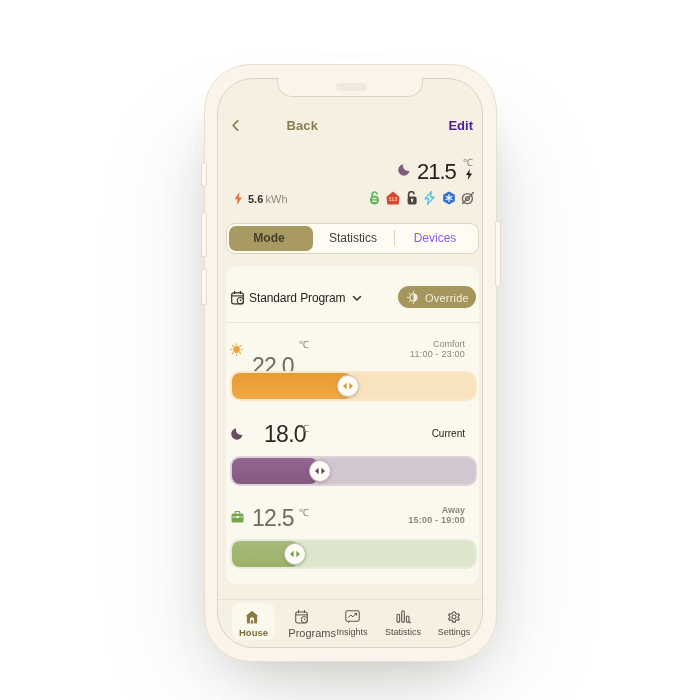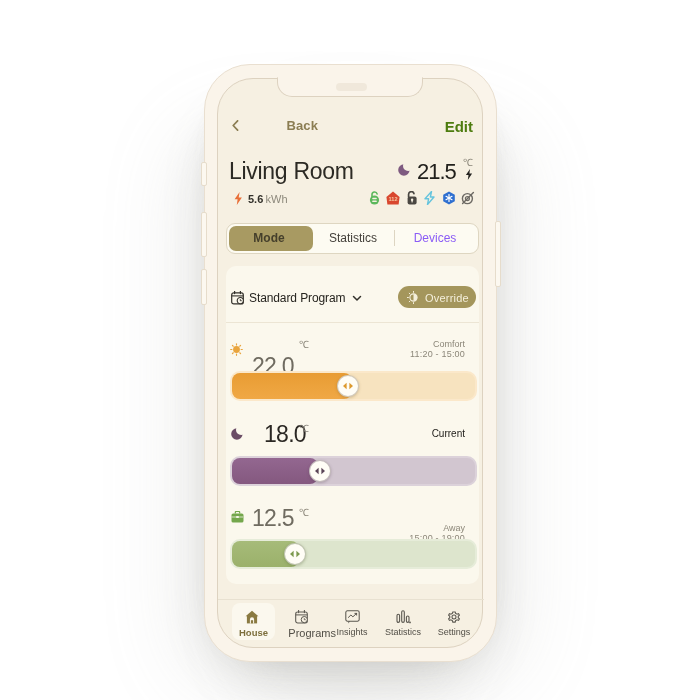--- a/index.html
+++ b/index.html
@@ -25,23 +25,22 @@
 
   <div class="abs" style="left:59px;top:-2px;width:146px;height:20px;background:#faf4ea;border:1px solid #ddd2c0;border-top:1px solid #faf4ea;border-radius:0 0 15px 15px;box-sizing:border-box;"></div>
 
   <div class="abs" style="left:118px;top:4px;width:31px;height:7.5px;border-radius:4px;background:#f0e8db;"></div>
 
   <svg class="abs" style="left:14px;top:40.5px;" width="7" height="11" viewBox="0 0 7 11">
       <path d="M5.6 0.8 L1.2 5.5 L5.6 10.2" fill="none" stroke="#8b7d52" stroke-width="1.7" stroke-linecap="round" stroke-linejoin="round"></path>
     </svg>
   <div class="abs" style="left:24.5px;top:39px;font-size:13px;font-weight:600;color:#8b7d52;letter-spacing:0.1px;margin-left:44px;">Back</div>
 
-  <div class="abs" style="right:9px;top:39px;font-size:15px;font-weight:600;color:#4d7c0f;">Edit</div>
-
-  <div class="abs" style="left:11px;top:78.5px;font-size:23px;font-weight:400;color:#2c2a24;letter-spacing:-0.3px;">Living Room</div>
+  <div class="abs" style="right:9px;top:39px;font-size:13px;font-weight:600;color:#4c1d95;">Edit</div>
+
 
   <svg class="abs" style="left:180px;top:84px;" width="13" height="13" viewBox="0 0 13 13">
       <circle cx="5.9" cy="7" r="5.7" fill="#7e5a80"></circle>
       <circle cx="10.1" cy="2.9" r="5.1" fill="#f6f0e2"></circle>
     </svg>
 
   <div class="abs" style="left:199px;top:79.5px;font-size:22px;font-weight:400;color:#21201c;letter-spacing:-1px;">21.5</div>
 
   <div class="abs" style="left:245px;top:76px;font-size:10px;color:#8a8578;">℃</div>
 
@@ -154,21 +153,21 @@
         <line x1="9.75" y1="9.75" x2="10.6" y2="10.6"></line>
         <line x1="9.75" y1="3.25" x2="10.6" y2="2.4"></line>
         <line x1="2.4" y1="10.6" x2="3.25" y2="9.75"></line>
       </g>
     </svg>
 
   <div class="abs" style="left:34px;top:258px;font-size:23px;font-weight:400;color:#6f6b60;letter-spacing:-0.7px;margin-top:16px;">22.0</div>
 
   <div class="abs" style="left:81px;top:257.5px;font-size:10px;color:#8a8578;">℃</div>
 
-  <div class="abs" style="right:17px;top:260px;font-size:9px;color:#8c8779;text-align:right;">Comfort<br><span style="letter-spacing:0.2px;">11:20 - 15:00</span></div>
+  <div class="abs" style="right:17px;top:260px;font-size:9px;color:#8c8779;text-align:right;">Comfort<br><span style="letter-spacing:0.2px;">11:00 - 23:00</span></div>
 
   <div class="abs" style="left:12px;top:292px;width:247px;height:30px;border-radius:10px;background:#f7e3bf;border:2px solid #fbe8ca;box-sizing:border-box;"></div>
 
   <div class="abs" style="left:14px;top:294px;width:120px;height:26px;border-radius:8px;background:linear-gradient(180deg,#e89c33,#f0a845);"></div>
 
   <div class="abs" style="left:119px;top:296px;width:22px;height:22px;border-radius:50%;background:#fffdf6;border:0.5px solid rgba(130,110,80,.35);box-sizing:border-box;box-shadow:0 1px 3px rgba(120,90,40,.3);display:flex;align-items:center;justify-content:center;">
     <svg width="12" height="8" viewBox="0 0 12 8">
         <path d="M4.6 0.7 V7.3 L1 4 Z" fill="#dd9a2f"></path>
         <path d="M7.4 0.7 V7.3 L11 4 Z" fill="#dd9a2f"></path>
       </svg>
@@ -200,21 +199,21 @@
       <path d="M4.3 2.4 V1.5 A1.1 1.1 0 0 1 5.4 0.4 H7.6 A1.1 1.1 0 0 1 8.7 1.5 V2.4" fill="none" stroke="#74a74c" stroke-width="1.2"></path>
       <rect x="0.5" y="2.4" width="12" height="9.2" rx="1.7" fill="#74a74c"></rect>
       <line x1="0.5" y1="6" x2="12" y2="6" stroke="#f2f0e4" stroke-width="0.8"></line>
       <rect x="5.2" y="5" width="2.6" height="1.9" rx="0.5" fill="#f5f3e7"></rect>
     </svg>
 
   <div class="abs" style="left:34px;top:426px;font-size:23px;font-weight:400;color:#6f6b60;letter-spacing:-0.7px;">12.5</div>
 
   <div class="abs" style="left:81px;top:425.5px;font-size:10px;color:#8a8578;">℃</div>
 
-  <div class="abs" style="right:17px;top:444px;font-size:9px;color:#8c8779;text-align:right;">Away<br><span style="letter-spacing:0.2px;">15:00 - 19:00</span></div>
+  <div class="abs" style="right:17px;top:426px;font-size:9px;color:#8c8779;text-align:right;font-weight:bold;">Away<br><span style="letter-spacing:0.2px;">15:00 - 19:00</span></div>
 
   <div class="abs" style="left:12px;top:460px;width:247px;height:30px;border-radius:10px;background:#dde5cd;border:2px solid #e6ecd9;box-sizing:border-box;"></div>
 
   <div class="abs" style="left:14px;top:462px;width:67px;height:26px;border-radius:8px;background:linear-gradient(180deg,#a6bb79,#9bb16b);"></div>
 
   <div class="abs" style="left:65.5px;top:464px;width:22px;height:22px;border-radius:50%;background:#fffdf6;border:0.5px solid rgba(100,115,75,.4);box-sizing:border-box;box-shadow:0 1px 3px rgba(70,90,40,.3);display:flex;align-items:center;justify-content:center;">
     <svg width="12" height="8" viewBox="0 0 12 8">
         <path d="M4.6 0.7 V7.3 L1 4 Z" fill="#7d9a4e"></path>
         <path d="M7.4 0.7 V7.3 L11 4 Z" fill="#7d9a4e"></path>
       </svg>

